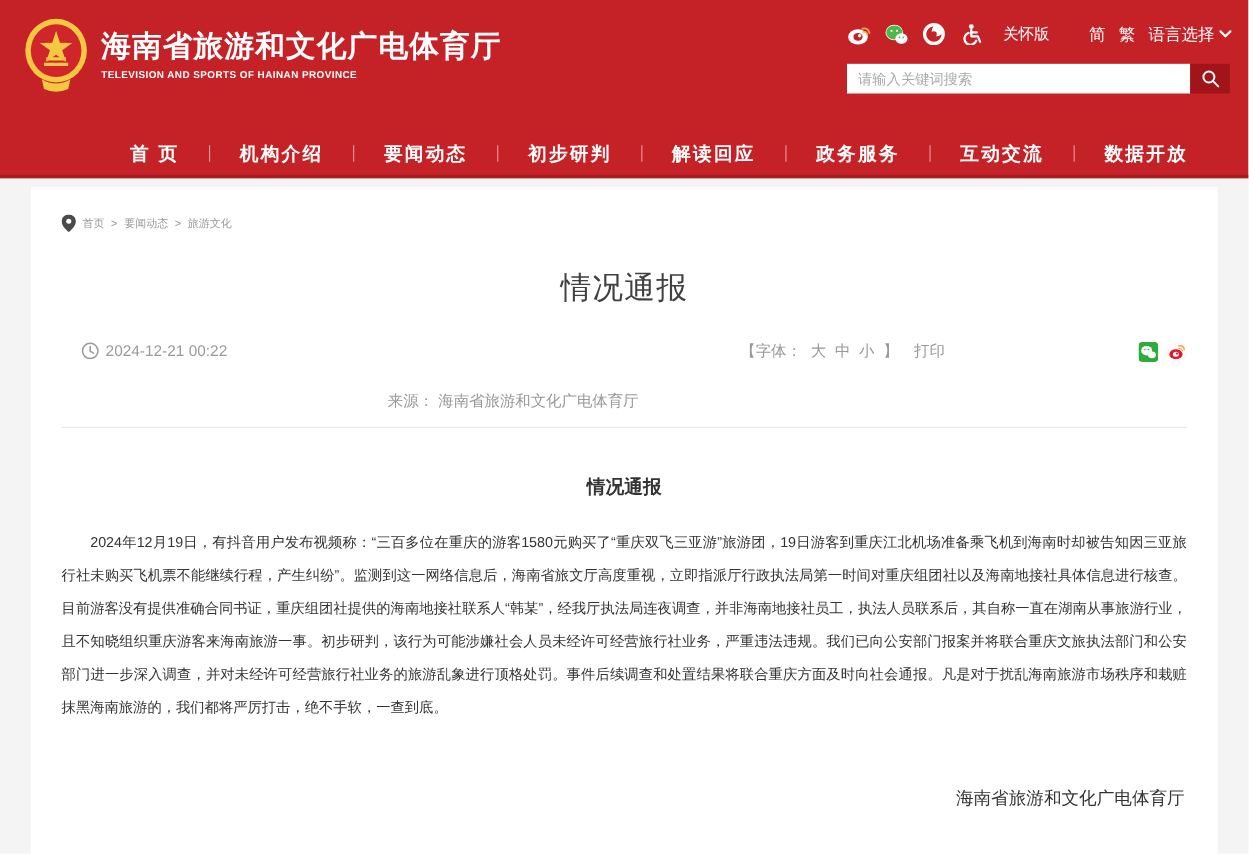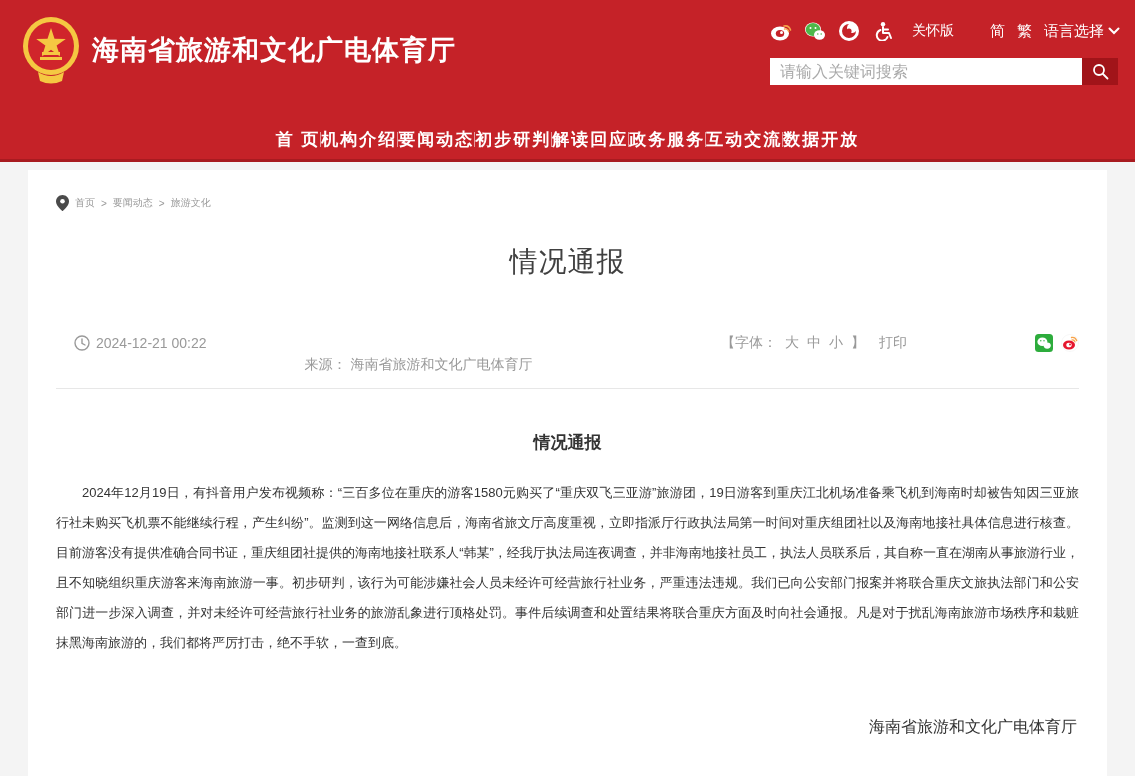--- a/index.html
+++ b/index.html
@@ -17,39 +17,39 @@
   .header-right { position:absolute; right:15px; top:20px; width:350px; }
   .tools-row { display:flex; align-items:center; color:#fff; font-size:14px; }
   .tool-icons { display:flex; align-items:center; gap:12px; }
   .tool-icon { width:22px; height:22px; display:inline-flex; align-items:center; justify-content:center; cursor:pointer; }
   .care-label { margin-left:6px; cursor:pointer; }
   .lang-group { margin-left:auto; display:flex; align-items:center; gap:12px; font-size:15px; }
   .lang-item { cursor:pointer; }
   .lang-select { display:flex; align-items:center; gap:4px; cursor:pointer;font-family:Liberation Mono, monospace; }
 
   .search-row { display:flex; margin-top:16px; height:27px; width:348px; }
-  .search-input { flex:1; border:none; outline:none; padding:0 10px; font-size:16px; color:#333; background:#fff; font-family:"Liberation Sans", sans-serif; }
+  .search-input { flex:1; border:none; outline:none; padding:0 10px; font-size:13px; color:#333; background:#fff; font-family:"Liberation Sans", sans-serif; }
   .search-input::placeholder { color:#aaa; }
   .search-btn { width:36px; background:#a11419; border:none; cursor:pointer; display:flex; align-items:center; justify-content:center; }
 
   
-  .nav { height:42px; background:#c52228; border-bottom:3px solid #a81b20; display:flex; align-items:center; justify-content:center; padding:0 55px; }
+  .nav { height:42px; background:#c52228; border-bottom:3px solid #a81b20; display:flex; align-items:center; justify-content:flex-end; padding:0 55px;gap:27px; }
   .nav-item { color:#fff; font-size:17px; font-weight:bold; letter-spacing:2px; cursor:pointer; white-space:nowrap; }
   .nav-sep { width:1px; height:15px; background:rgba(255,255,255,0.55); }
 
   
   .content { width:1079px; margin:8px auto 0; background:#fff; min-height:611px; padding:0 28px; }
 
   .breadcrumb { padding-top:25px; display:flex; align-items:center; gap:6px; font-size:10px; color:#999; }
   .crumb { cursor:pointer; }
   .crumb-sep { color:#999; }
 
   .article-title { text-align:center; font-size:28px; color:#404040; font-weight:400; margin-top:32px; letter-spacing:1px; }
 
-  .meta-row { display:flex; align-items:center; margin-top:30px; padding:0 0 14px 18px; font-size:14px; color:#999; border-bottom:1px solid #e7e7e7; }
+  .meta-row { display:flex; align-items:flex-start; margin-top:30px; padding:0 0 14px 18px; font-size:14px; color:#999; border-bottom:1px solid #e7e7e7;gap:48px; }
   .meta-date { display:flex; align-items:center; gap:6px; }
   .meta-source { margin-left:98px;margin-top:45px; }
   .meta-font { margin-left:auto; display:flex; align-items:center; gap:8px; }
   .font-size-btn { cursor:pointer; }
   .print-btn { cursor:pointer; margin-left:6px; }
   .meta-share { margin-left:128px; display:flex; align-items:center; gap:8px; }
   .share-icon { width:18px; height:18px; display:inline-flex; cursor:pointer; }
 
   .body-heading { text-align:center; font-size:17px; font-weight:bold; color:#333; margin-top:42px; }
   .body-para { margin-top:24px; font-size:13px; line-height:30px; color:#333; text-align:justify; text-indent:2em; }
@@ -64,20 +64,21 @@
     <svg class="emblem" viewBox="0 0 62 68">
       <ellipse cx="31" cy="30" rx="28" ry="29" fill="#f5c842"></ellipse>
       <ellipse cx="31" cy="30" rx="23" ry="24" fill="#d0252b"></ellipse>
       <path d="M31 12 l3.5 10.8 L45.8 23 l-9.2 6.6 3.5 10.8 L31 33.7 l-9.1 6.7 3.5 -10.8 L16.2 23 l11.3 -0.2 Z" fill="#f5c842"></path>
       <rect x="22" y="36" width="18" height="3" fill="#f5c842"></rect>
       <rect x="20" y="41" width="22" height="3" fill="#f5c842"></rect>
       <path d="M18 56 q13 8 26 0 l-2 9 q-11 5 -22 0 Z" fill="#f5c842"></path>
     </svg>
     <div class="site-title">
       <div class="cn">海南省旅游和文化广电体育厅</div>
+      <div class="en">TELEVISION AND SPORTS OF HAINAN PROVINCE</div>
     </div>
   </div>
 
   <div class="header-right">
     <div class="tools-row">
       <div class="tool-icons">
         <span class="tool-icon">
           <svg width="22" height="22" viewBox="0 0 22 22">
             <ellipse cx="10" cy="13.5" rx="9" ry="7" fill="#fff"></ellipse>
             <ellipse cx="10" cy="13.5" rx="4.2" ry="3.6" fill="#c52228"></ellipse>

